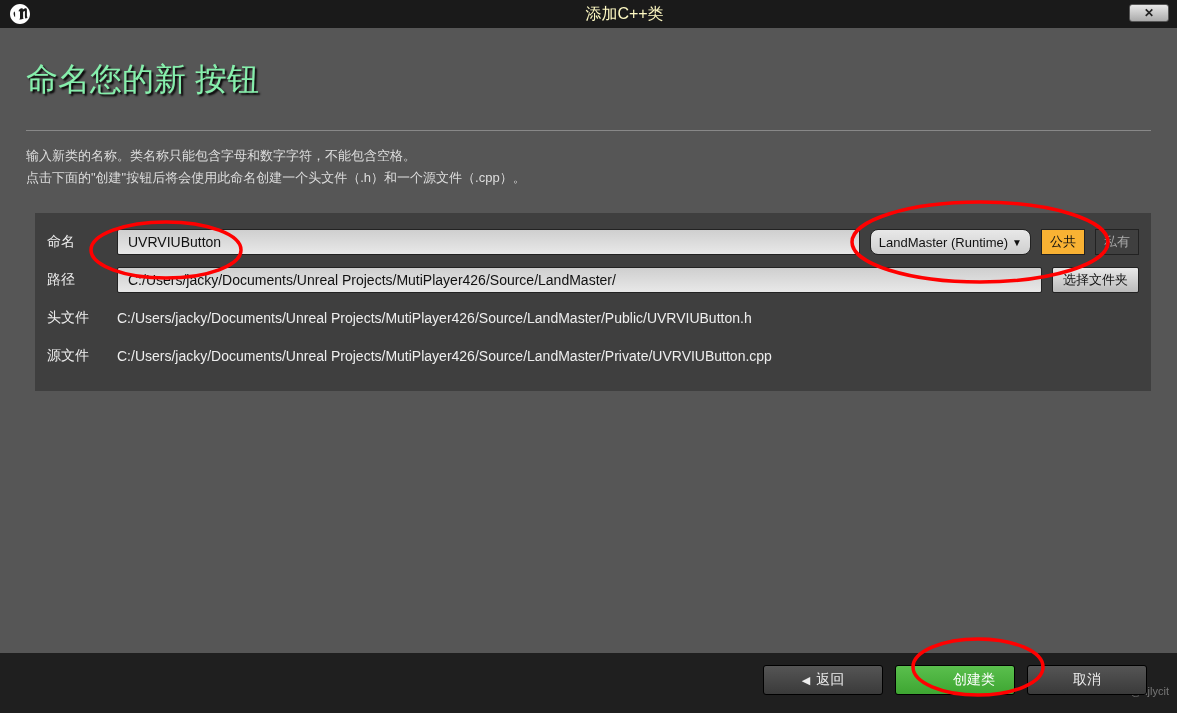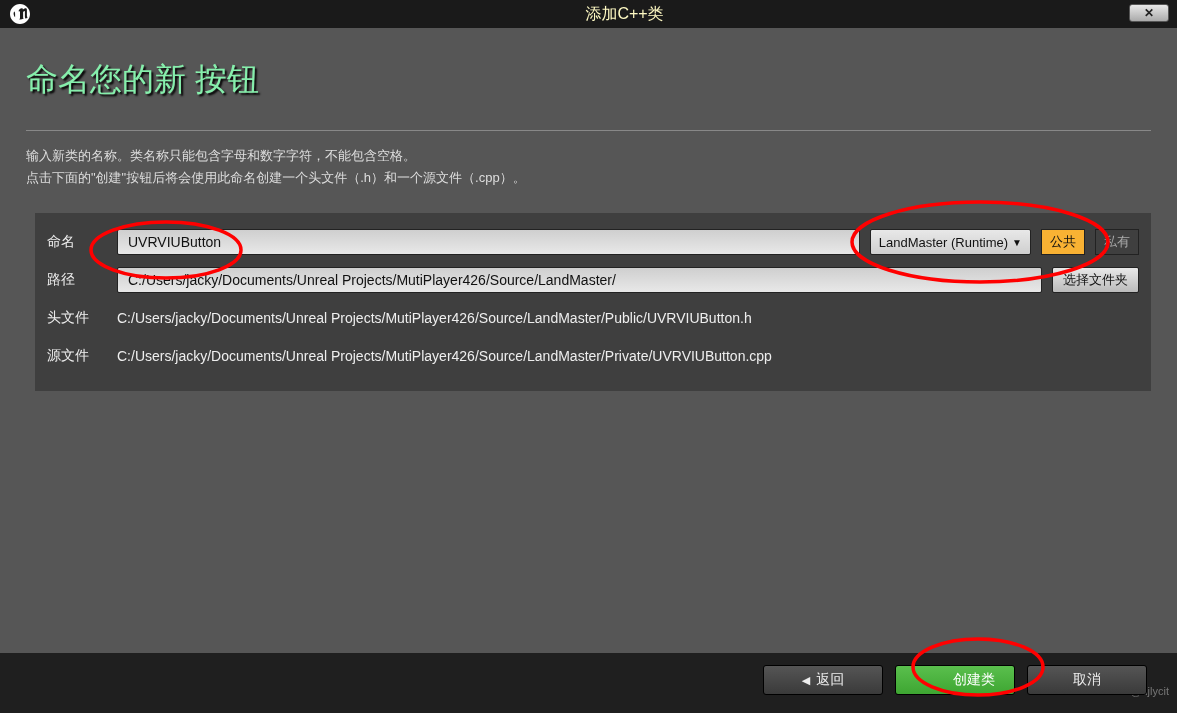--- a/index.html
+++ b/index.html
@@ -103,21 +103,21 @@
       border: 1px solid #222;
       border-radius: 2px;
       padding: 0 10px;
       font-size: 14px;
       color: #111;
     }
     .module-select {
       height: 26px;
       background: linear-gradient(#e8e8e8, #cfcfcf);
       border: 1px solid #222;
-      border-radius: 2px;
+      border-radius: 8px;
       padding: 0 8px;
       display: flex;
       align-items: center;
       gap: 4px;
       font-size: 13px;
       color: #111;
       cursor: pointer;
       position: relative;
       z-index: 5;
     }

